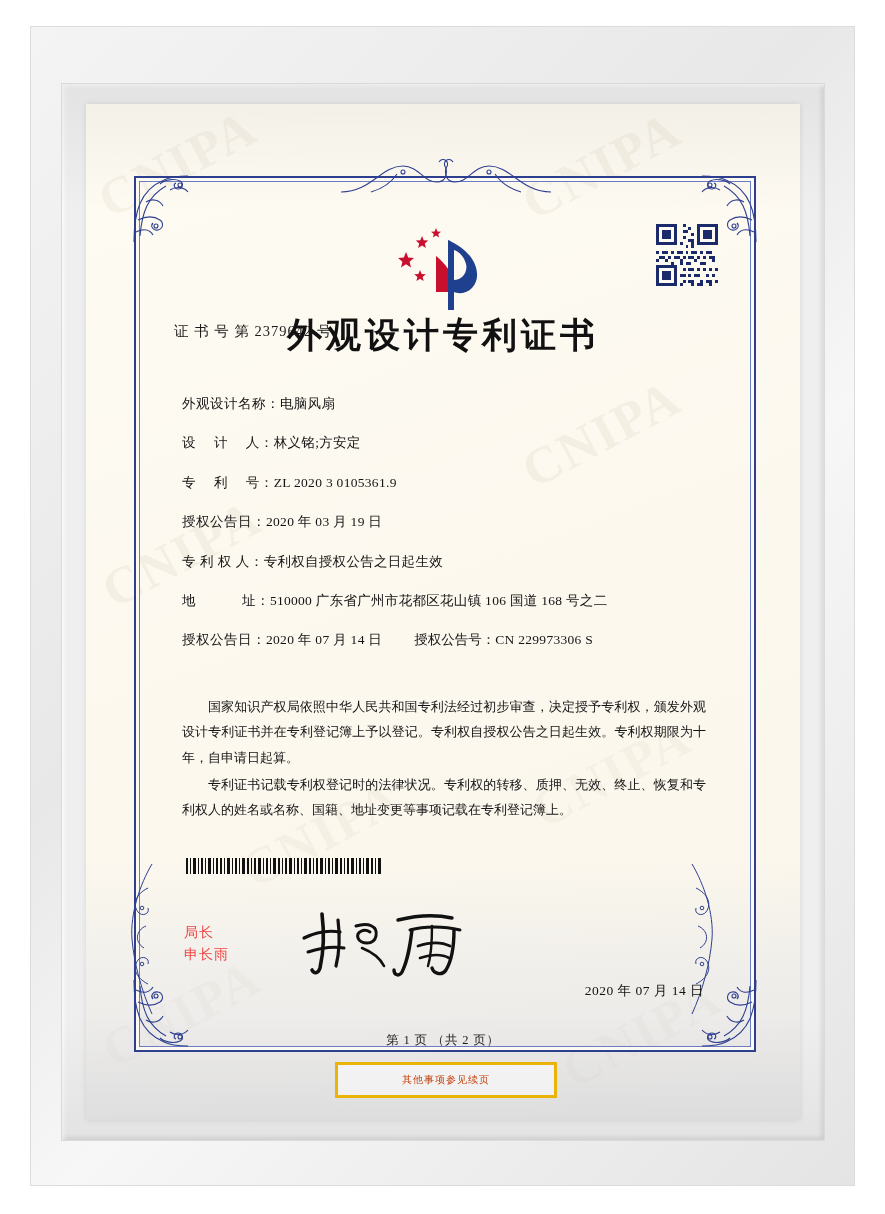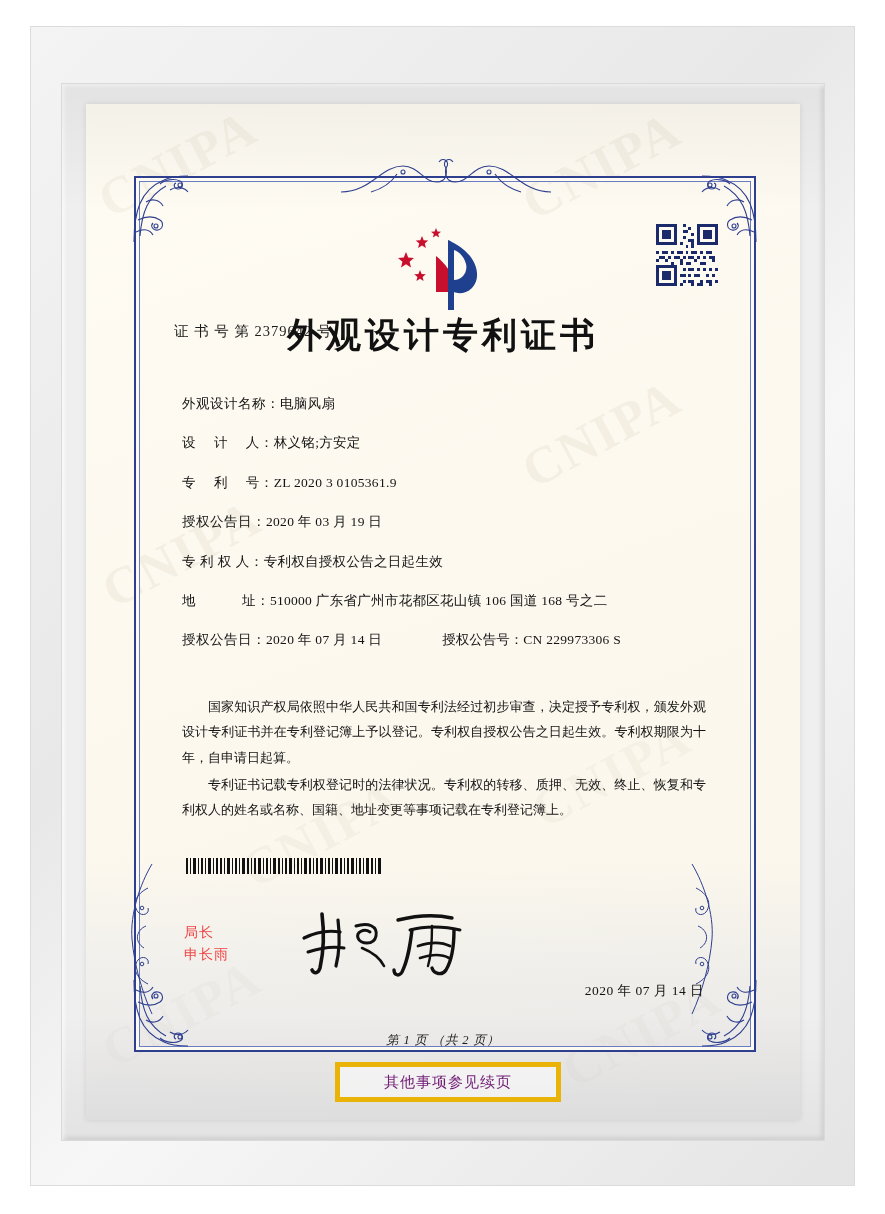--- a/index.html
+++ b/index.html
@@ -206,21 +206,21 @@
     flex: 0 0 auto;
     white-space: pre;
     letter-spacing: 0.5px;
   }
   .row .val {
     flex: 1 1 auto;
     letter-spacing: 0.3px;
   }
   .row.two .val { flex: 0 0 auto; }
   .row .lbl2 {
-    margin-left: 60px;
+    margin-left: 32px;
     white-space: pre;
   }
 
   
   .paras {
     position: absolute;
     left: 96px;
     top: 590px;
     width: 524px;
     z-index: 6;
@@ -276,35 +276,34 @@
   
   .page-num {
     position: absolute;
     left: 0; right: 0;
     top: 928px;
     text-align: center;
     font-size: 12.5px;
     color: #1b1b1b;
     letter-spacing: 0.8px;
     z-index: 6;
-    font-style: italic;
   }
   .note-box {
     position: absolute;
     left: 249px;
     top: 958px;
     width: 216px;
     height: 30px;
-    border: 5px solid #eab308;
+    border: 3px solid #eab308;
     background: rgba(255,255,255,0.55);
     display: flex;
     align-items: center;
     justify-content: center;
-    font-size: 15px;
-    color: #701a75;
+    font-size: 10px;
+    color: #c2410c;
     letter-spacing: 1px;
     z-index: 6;
   }
 </style>
 </head>
 <body>
 
 <div class="page">
 
   <div class="frame-outer"></div>

